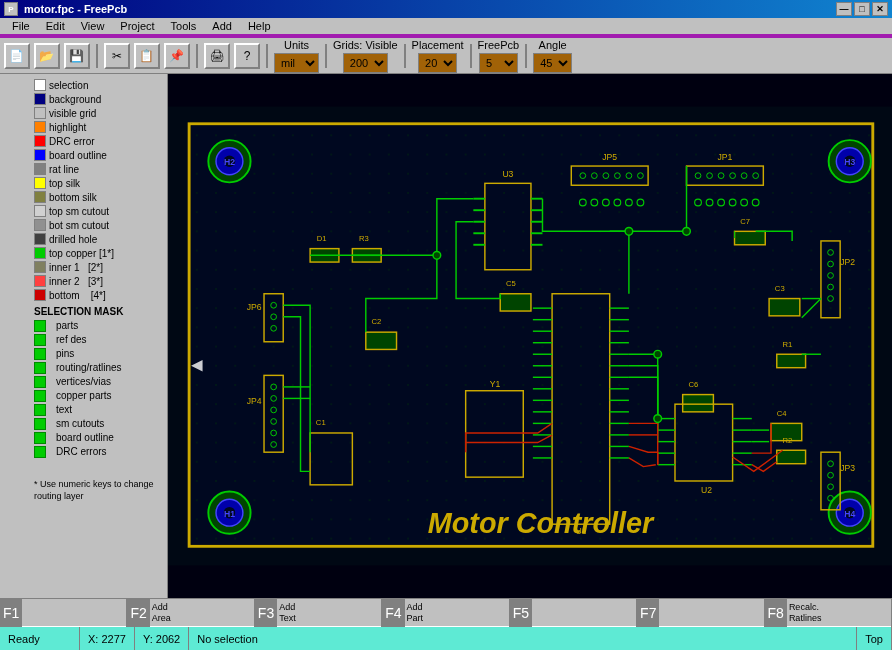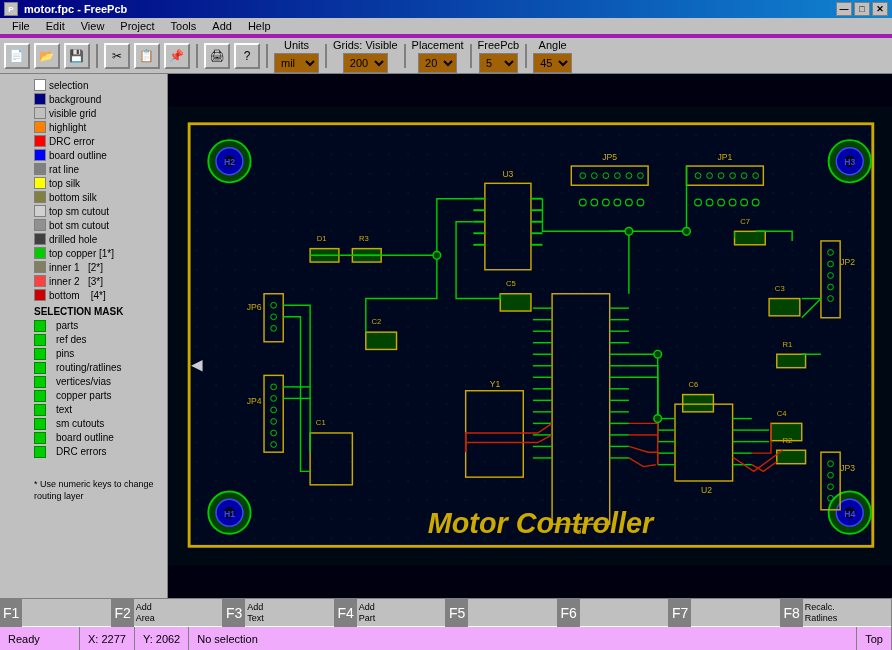--- a/index.html
+++ b/index.html
@@ -122,21 +122,21 @@
       color: white;
       font-size: 14px;
       padding: 1px 3px;
       height: 100%;
       display: flex; align-items: center;
     }
     .fkey-label { font-size: 9px; padding: 2px; line-height: 1.2; }
 
     
     .status-bar {
-      background: #f0abfc;
+      background: #5eead4;
       height: 24px;
       display: flex;
       align-items: center;
       border-top: 1px solid #ffffff;
       font-size: 11px;
     }
     .status-section {
       padding: 2px 8px;
       border-right: 1px solid #808080;
       height: 100%;
@@ -606,24 +606,20 @@
   </div>
   <div class="fkey-item">
     <span class="fkey-num">F4</span>
     <span class="fkey-label">Add<br>Part</span>
   </div>
   <div class="fkey-item">
     <span class="fkey-num">F5</span>
     <span class="fkey-label"></span>
   </div>
   <div class="fkey-item">
-    <span class="fkey-num">F6</span>
-    <span class="fkey-label"></span>
-  </div>
-  <div class="fkey-item">
     <span class="fkey-num">F7</span>
     <span class="fkey-label"></span>
   </div>
   <div class="fkey-item">
     <span class="fkey-num">F8</span>
     <span class="fkey-label">Recalc.<br>Ratlines</span>
   </div>
 </div>
 
 <div class="status-bar">

